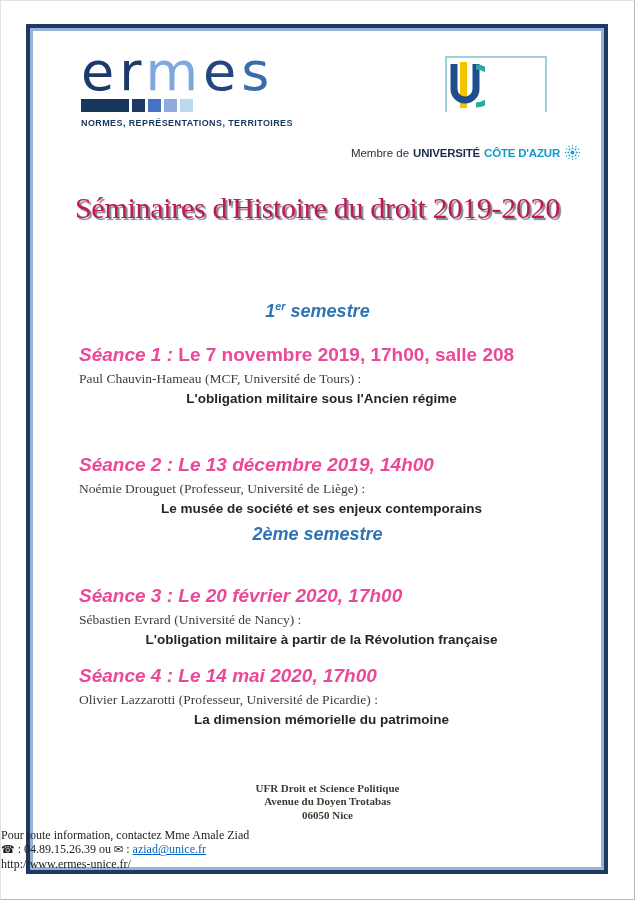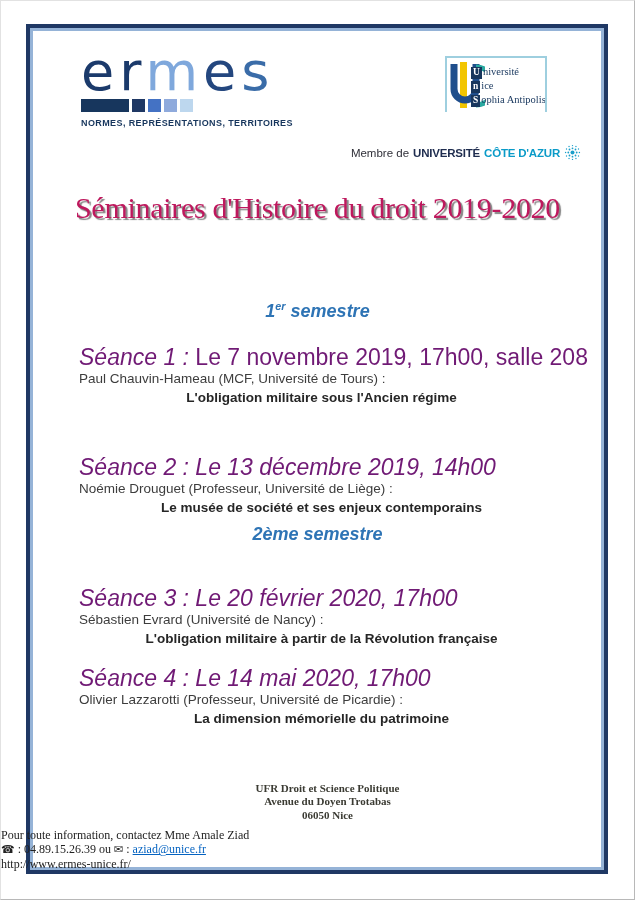--- a/index.html
+++ b/index.html
@@ -46,23 +46,23 @@
 
   
   .sem { position:absolute; left:0; right:0; text-align:center; color:#2E74B5; font-weight:bold; font-style:italic; font-size:18px; }
   .sem sup { font-size:60%; }
   .sem1 { top:299px; }
   .sem2 { top:523px; }
 
   
   .seance { position:absolute; left:78px; right:40px; }
   .se1 { top:343px; } .se2 { top:453px; } .se3 { top:584px; } .se4 { top:664px; }
-  .seance-h { color:#701a75; font-weight:normal; font-size:23px; font-style:italic; white-space:nowrap; }
+  .seance-h { color:#ec4899; font-weight:bold; font-size:19px; font-style:italic; white-space:nowrap; }
   .seance-h .date-upright { font-style:normal; }
-  .seance-speaker { font-size:13.5px; color:#3D3D3D; }
+  .seance-speaker { margin-top:5px; font-size:13.5px; color:#3D3D3D;font-family:Liberation Serif, serif; }
   .seance-topic { margin-top:4px; font-size:13.5px; font-weight:bold; color:#262626; text-align:center; padding-right:30px; }
 
   
   .footer-addr { position:absolute; top:781px; left:0; right:0; text-align:center;
     font-family:"Liberation Serif", serif; font-size:11px; font-weight:bold; color:#3B3B33; line-height:1.22;padding-left:20px; }
   .footer-contact { position:absolute; top:827px; left:0; right:0; text-align:left;
     font-family:"Liberation Serif", serif; font-size:12px; color:#222; line-height:1.2; }
   .footer-contact .email { color:#0563C1; text-decoration:underline; cursor:pointer; }
   .footer-contact .icon { font-family:"DejaVu Sans", sans-serif; font-size:11px; }
 </style>
@@ -90,25 +90,20 @@
     <div class="ermes-tagline">NORMES, REPRÉSENTATIONS, TERRITOIRES</div>
   </div>
 
   <div class="uns">
     <div class="uns-top">
       <svg class="uns-art" width="36" height="50" viewBox="0 0 36 50">
         <rect x="11" y="1" width="7" height="46" fill="#F2C500"></rect>
         <path d="M5,3 V28 a11,11 0 0 0 22,0 V3" fill="none" stroke="#1F4E8C" stroke-width="7"></path>
         <path d="M27,6 a19,19 0 0 1 0,38" fill="none" stroke="#2AA9A0" stroke-width="5"></path>
       </svg>
-      <div class="uns-lines">
-        <div><span class="uns-chip">U</span><span>niversité</span></div>
-        <div><span class="uns-chip">n</span><span>ice</span></div>
-        <div><span class="uns-chip">S</span><span>ophia Antipolis</span></div>
-      </div>
     </div>
   </div>
 
   <div class="uca">
     <span class="prefix">Membre de</span>
     <span class="univ">UNIVERSITÉ</span>
     <span class="region">CÔTE D'AZUR</span>
     <svg width="17" height="17" viewBox="0 0 17 17" fill="#1A9FCA">
       <circle cx="8.5" cy="8.5" r="2"></circle>
       <circle cx="12.7" cy="8.5" r="0.9"></circle>

